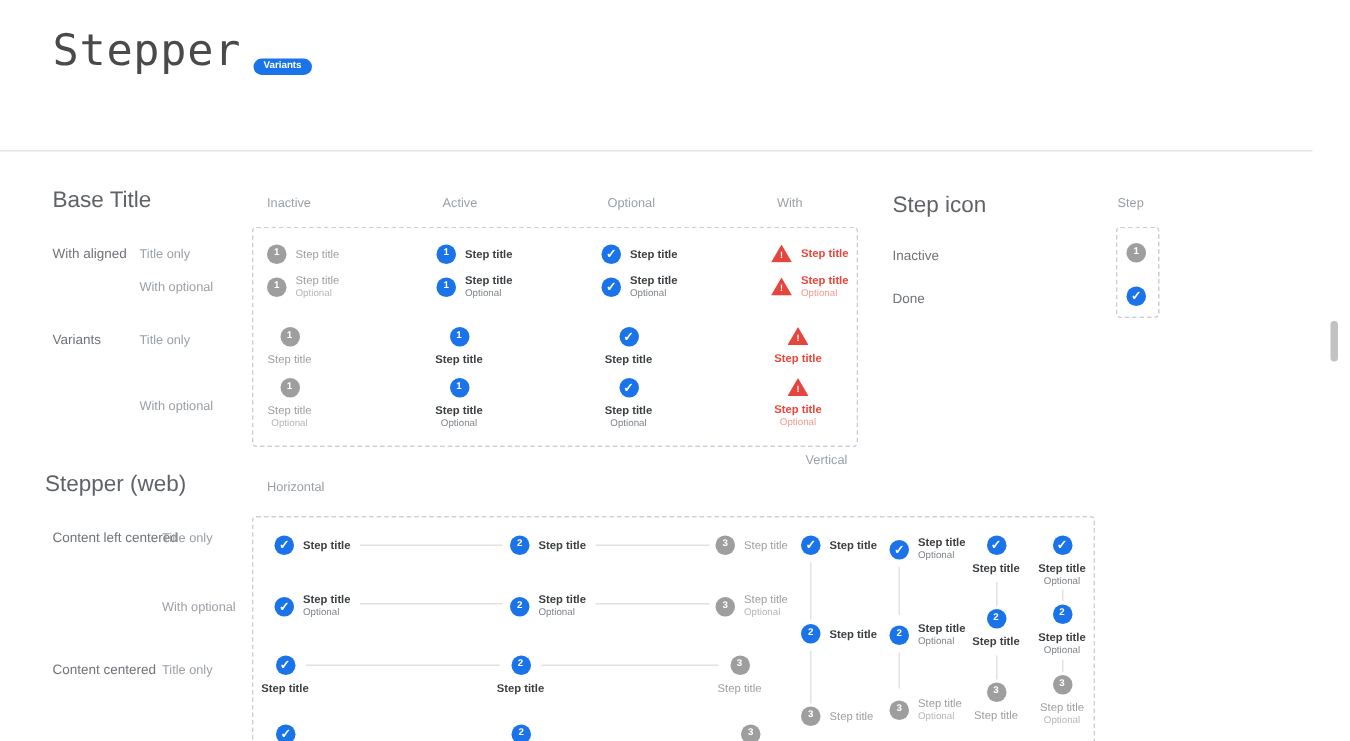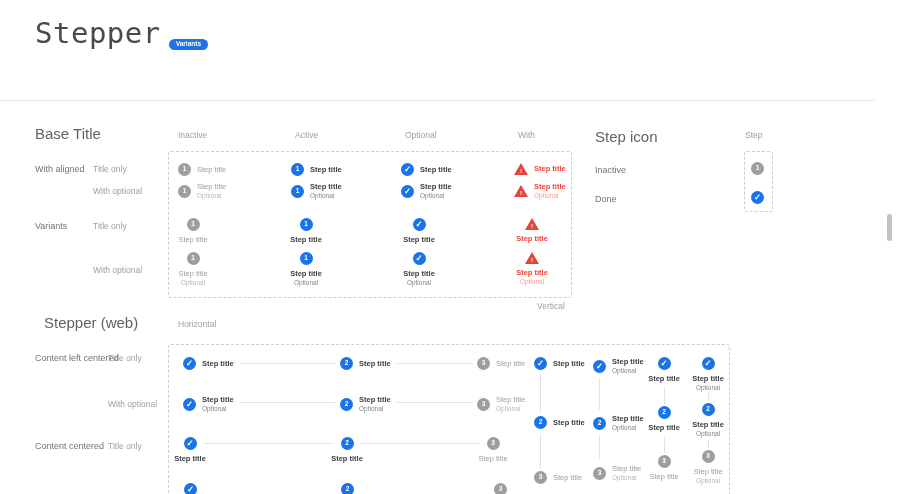--- a/index.html
+++ b/index.html
@@ -148,21 +148,21 @@
   </div>
 
   <div class="abs h2" style="left:595px;top:112px;margin-top:16px;">Step icon</div>
   <div class="abs collabel" style="left:745px;top:130px;">Step</div>
   <div class="abs rowlabel" style="left:595px;top:165px;">Inactive</div>
   <div class="abs rowlabel" style="left:595px;top:194px;text-align:center;">Done</div>
   <div class="abs dashed" style="left:744px;top:151px;width:27px;height:59px;"></div>
   <span class="abs c gray" style="left:751px;top:162px;">1</span>
   <span class="abs c blue ck" style="left:751px;top:191px;">✓</span>
 
-  <div class="abs h2" style="left:44px;top:314px;">Stepper (web)</div>
+  <div class="abs h2" style="left:30px;top:314px;">Stepper (web)</div>
   <div class="abs collabel" style="left:178px;top:319px;">Horizontal</div>
   <div class="abs collabel" style="left:537px;top:301px;">Vertical</div>
   <div class="abs rowlabel" style="left:35px;top:353px;">Content left centered</div>
   <div class="abs varlabel" style="left:108px;top:353px;">Title only</div>
   <div class="abs varlabel" style="left:108px;top:399px;">With optional</div>
   <div class="abs rowlabel" style="left:35px;top:441px;">Content centered</div>
   <div class="abs varlabel" style="left:108px;top:441px;">Title only</div>
   <div class="abs dashed" style="left:168px;top:344px;width:560px;height:170px;"></div>
 
   <div class="abs chip" style="left:183px;top:357px;">

